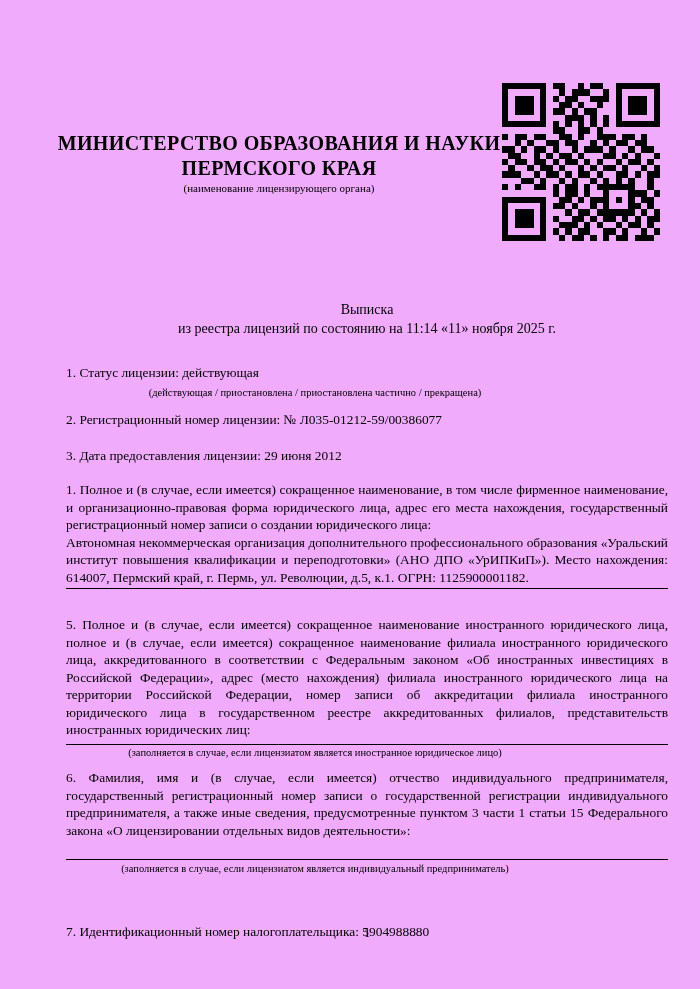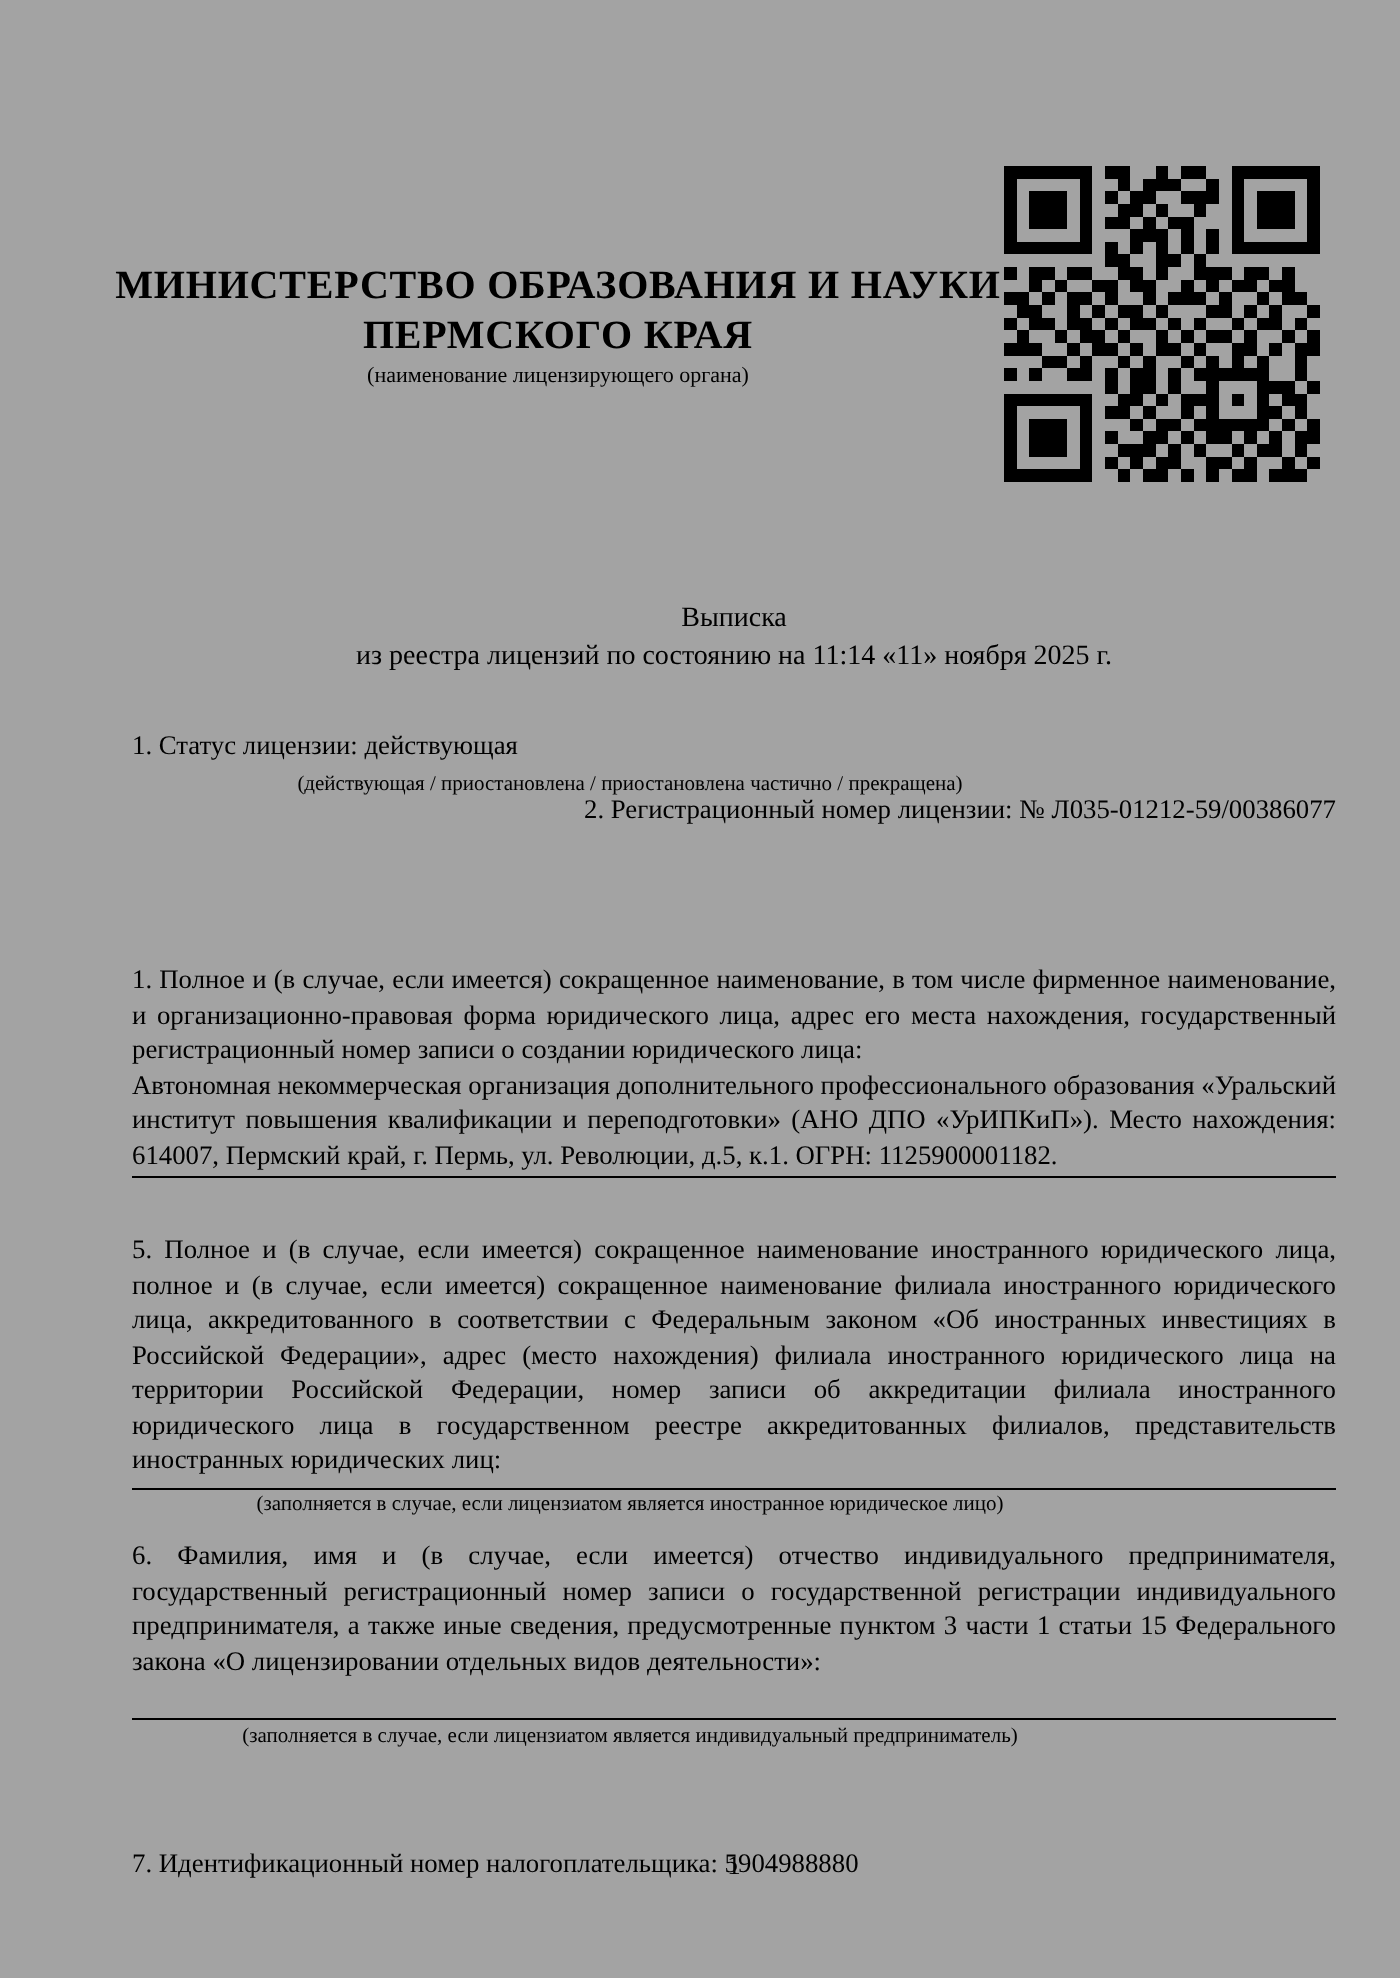--- a/index.html
+++ b/index.html
@@ -1,20 +1,20 @@
 <!DOCTYPE html>
 <html lang="ru"><head>
 <meta charset="utf-8">
 <style>
   html, body { margin: 0; padding: 0; background: #ffffff; }
   .page {
     position: relative;
     width: 700px;
     height: 989px;
-    background: #a3a3a3;
+    background: #f0abfc;
     color: #000000;
     font-family: "Liberation Serif", "DejaVu Serif", serif;
     overflow: hidden;
   }
   
   .authority {
     position: absolute;
     left: 56px;
     top: 131px;
     width: 446px;
@@ -72,21 +72,21 @@
     line-height: 13px;
   }
   .rule {
     position: absolute;
     left: 66px;
     width: 602px;
     border-top: 1.6px solid #000000;
   }
   .b-item1   { top: 364px; }
   .b-cap1    { top: 386px; }
-  .b-item2   { top: 396px; text-align: right; }
+  .b-item2   { top: 411px; }
   .b-item3   { top: 447px; }
   .b-item4   { top: 481px; }
   .r-rule1   { top: 588px; }
   .b-cap2    { top: 590px; }
   .b-item5   { top: 616px; }
   .r-rule2   { top: 744px; }
   .b-cap3    { top: 746px; }
   .b-item6   { top: 769px; }
   .r-rule3   { top: 859px; }
   .b-cap4    { top: 862px; }
@@ -457,20 +457,23 @@
 
   <div class="blk b-item1">
     <p>1. Статус лицензии: действующая</p>
   </div>
   <div class="caption b-cap1">(действующая / приостановлена / приостановлена частично / прекращена)</div>
 
   <div class="blk b-item2">
     <p>2. Регистрационный номер лицензии: № Л035-01212-59/00386077</p>
   </div>
 
+  <div class="blk b-item3">
+    <p>3. Дата предоставления лицензии: 29 июня 2012</p>
+  </div>
 
   <div class="blk b-item4">
     <p class="just">1. Полное и (в случае, если имеется) сокращенное наименование, в том числе фирменное наименование, и организационно-правовая форма юридического лица, адрес его места нахождения, государственный регистрационный номер записи о создании юридического лица:</p>
     <p class="just">Автономная некоммерческая организация дополнительного профессионального образования «Уральский институт повышения квалификации и переподготовки» (АНО ДПО «УрИПКиП»). Место нахождения: 614007, Пермский край, г. Пермь, ул. Революции, д.5, к.1. ОГРН: 1125900001182.</p>
   </div>
   <div class="rule r-rule1"></div>
 
   <div class="blk b-item5">
     <p class="just">5. Полное и (в случае, если имеется) сокращенное наименование иностранного юридического лица, полное и (в случае, если имеется) сокращенное наименование филиала иностранного юридического лица, аккредитованного в соответствии с Федеральным законом «Об иностранных инвестициях в Российской Федерации», адрес (место нахождения) филиала иностранного юридического лица на территории Российской Федерации, номер записи об аккредитации филиала иностранного юридического лица в государственном реестре аккредитованных филиалов, представительств иностранных юридических лиц:</p>
   </div>

